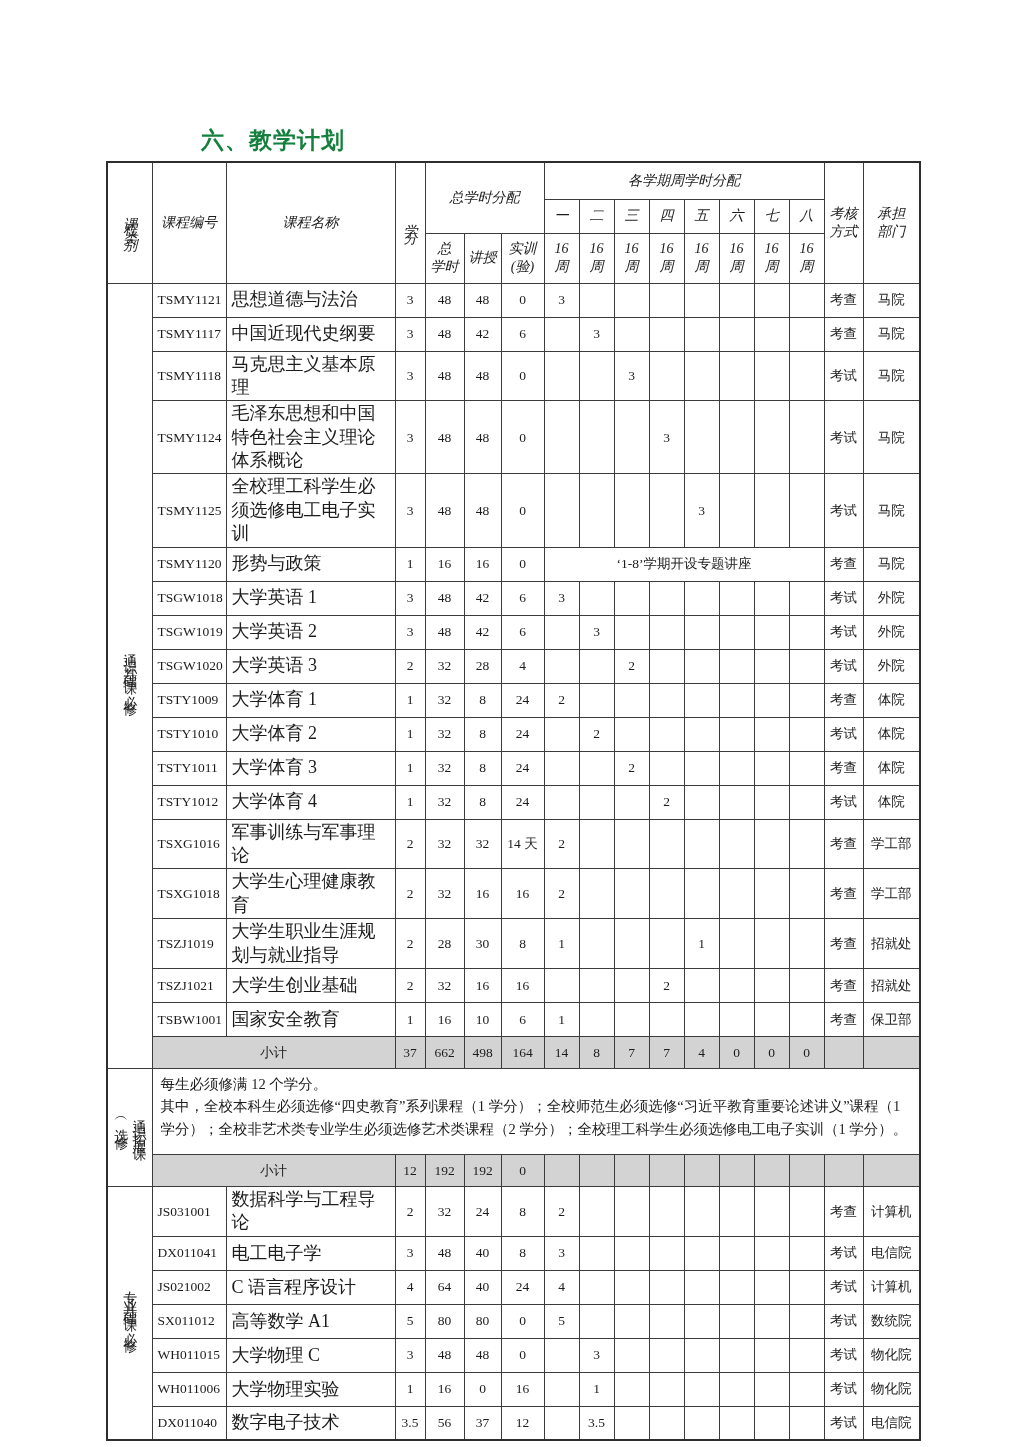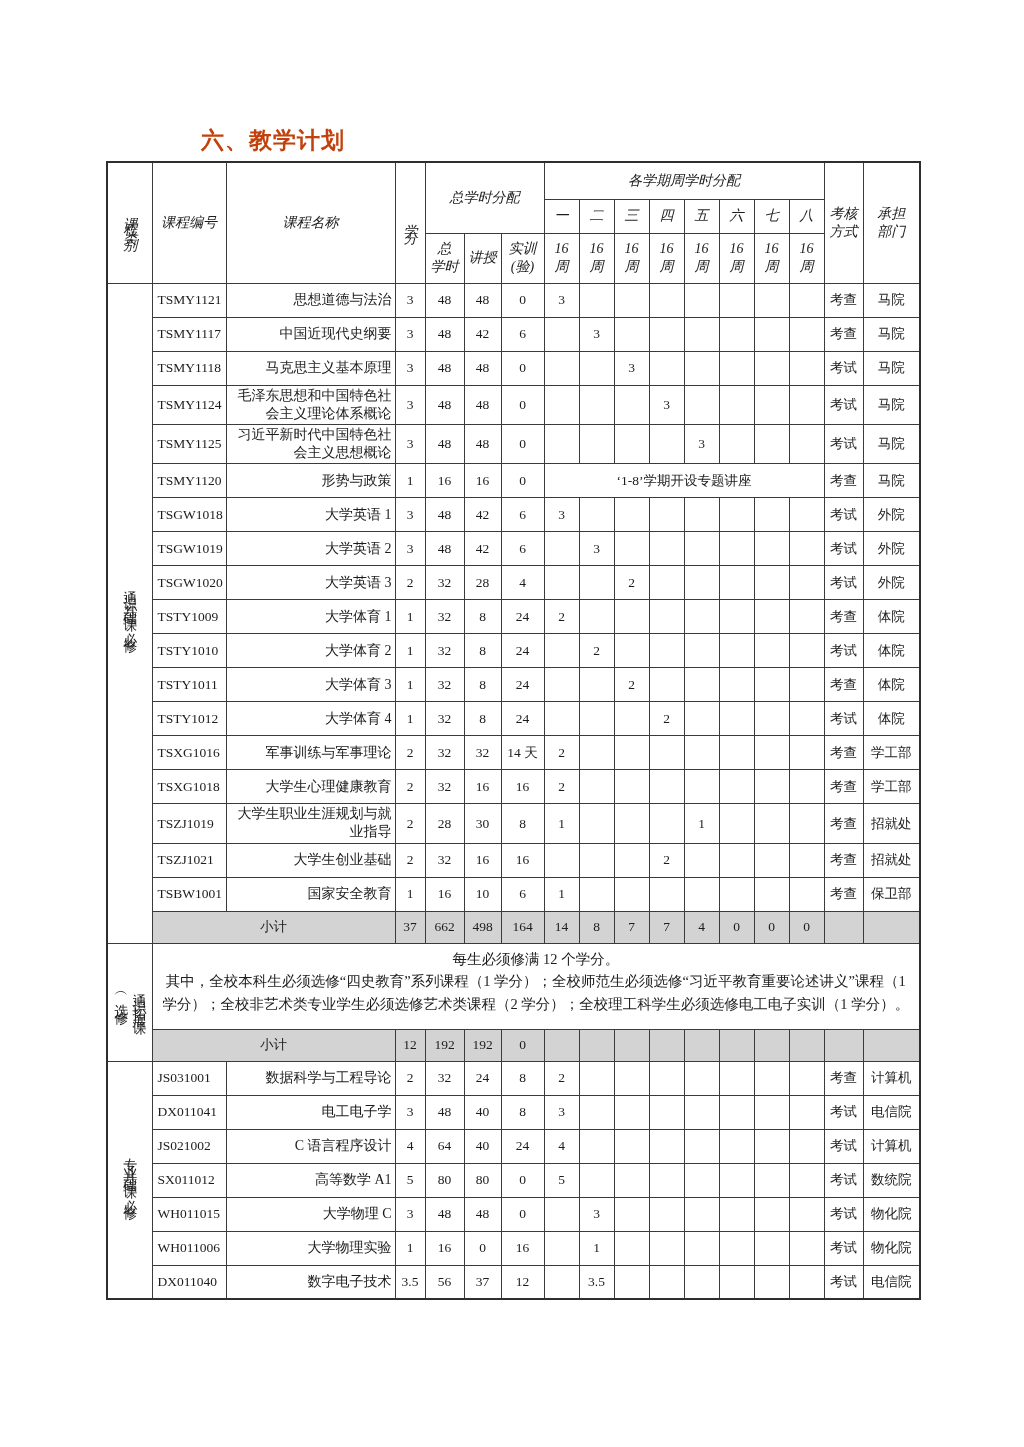--- a/index.html
+++ b/index.html
@@ -5,21 +5,21 @@
   * { margin:0; padding:0; box-sizing:border-box; }
   html,body { background:#ffffff; }
   .page {
     position:relative; width:1024px; height:1447px; background:#ffffff;
     font-family:"Liberation Serif","DejaVu Serif",serif; color:#1c1c1c;
     margin:0 auto; overflow:hidden;
   }
   .title {
     position:absolute; left:201px; top:125px;
     font-family:"Liberation Sans","DejaVu Sans",sans-serif;
-    font-size:23px; font-weight:bold; color:#c2410c; letter-spacing:1px;
+    font-size:23px; font-weight:bold; color:#15803d; letter-spacing:1px;
   }
   table.plan {
     position:absolute; left:106px; top:161px; width:813px;
     border-collapse:collapse; table-layout:fixed;
     border:2px solid #2e2e2e;
   }
   .plan th, .plan td {
     border:1px solid #3b3b3b;
     font-weight:normal;
     text-align:center; vertical-align:middle;
@@ -30,23 +30,23 @@
   }
   .plan thead th { font-size:14px;font-style:italic; }
   tr.hr1 { height:37px; }
   tr.hr2 { height:34px; }
   tr.hr3 { height:50px; }
   tr.data-row { height:34px; }
   tr.subtotal { height:32px;padding-left:44px; }
   tr.subtotal td { background:#d3d3d3; }
   tr.note-row { height:86px; }
   td.code { text-align:left; padding-left:5px; font-size:13.5px; }
-  td.name { text-align:right; padding-left:5px; font-size:14px; }
+  td.name { text-align:left; padding-left:5px; font-size:18px; }
   td.note {
-    text-align:center; padding:4px 8px; font-size:14.5px; line-height:1.55;
+    text-align:left; padding:4px 8px; font-size:14.5px; line-height:1.55;
     vertical-align:top;
   }
   td.cat { vertical-align:middle; text-align:center; background:#ffffff; }
   .v {
     display:inline-block;
     writing-mode:vertical-rl; text-orientation:mixed;
     letter-spacing:7px; font-size:14px; white-space:pre-line;
   }
 </style>
 </head>
@@ -191,21 +191,21 @@
           <td>3</td>
           <td></td>
           <td></td>
           <td></td>
           <td></td>
           <td>考试</td>
           <td>马院</td>
         </tr>
         <tr class="data-row">
           <td class="code">TSMY1125</td>
-          <td class="name">习近平新时代中国特色社会主义思想概论</td>
+          <td class="name">全校理工科学生必须选修电工电子实训</td>
           <td>3</td>
           <td>48</td>
           <td>48</td>
           <td>0</td>
           <td></td>
           <td></td>
           <td></td>
           <td></td>
           <td>3</td>
           <td></td>

